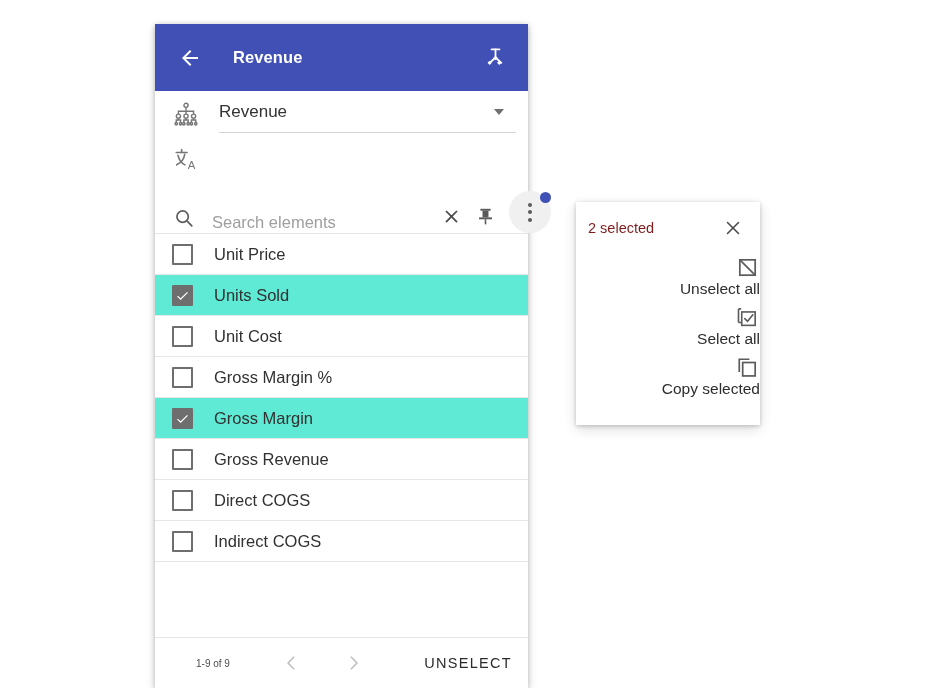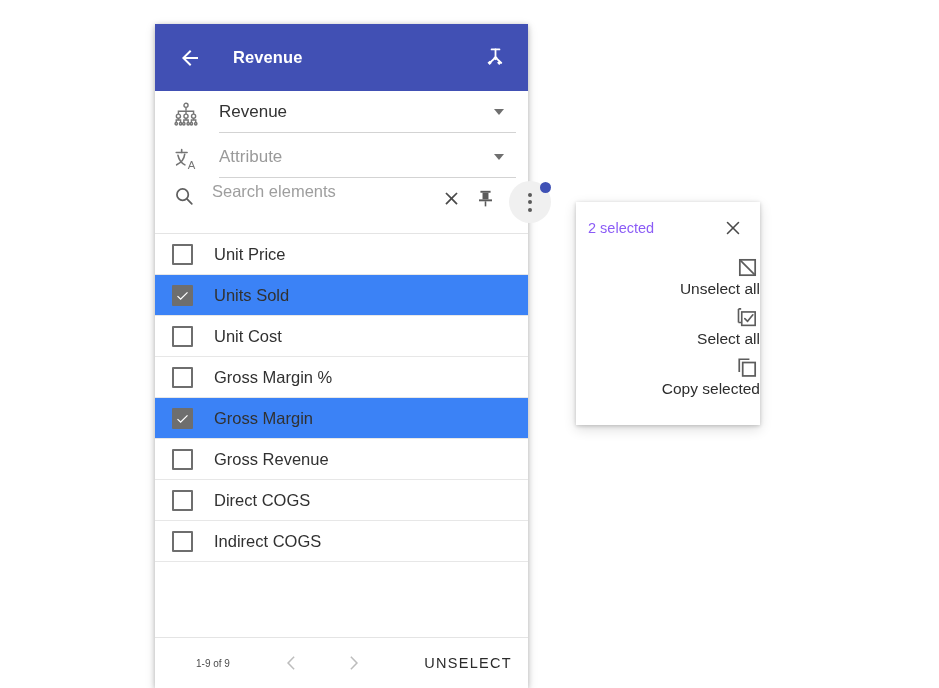--- a/index.html
+++ b/index.html
@@ -112,21 +112,21 @@
     border-right: 5.5px solid transparent;
     border-top: 6px solid #6f6f6f;
     margin-right: 8px;
     margin-bottom: 3px;
     flex: 0 0 auto;
   }
 
   
   #search-row {
     display: flex;
-    align-items: flex-start;
+    align-items: flex-end;
     height: 52px;
     padding: 0 12px 0 14px;
     flex: 0 0 auto;
     border-bottom: 1px solid #e4e4e4;
   }
   #search-row .search-icon {
     width: 30px; height: 30px;
     display:flex; align-items:center; justify-content:center;
     color:#5f5f5f;
     flex: 0 0 auto;
@@ -179,21 +179,21 @@
   }
   .list-item {
     height: 40px;
     display: flex;
     align-items: center;
     border-bottom: 1px solid #e7e7e7;
     padding-left: 17px;
     cursor: pointer;
     background: #ffffff;
   }
-  .list-item.selected { background: #3b82f6; }
+  .list-item.selected { background: #5eead4; }
   .checkbox {
     width: 21px; height: 21px;
     border: 2px solid #6e6e6e;
     box-sizing: border-box;
     border-radius: 1px;
     flex: 0 0 auto;
     display:flex; align-items:center; justify-content:center;
   }
   .list-item.selected .checkbox {
     background: #6e6e6e;
@@ -255,21 +255,21 @@
     padding: 0;
   }
   #popup-header {
     display:flex;
     align-items:center;
     height: 52px;
     padding: 0 12px 0 12px;
   }
   #popup-count {
     font-size: 14.5px;
-    color: #8b5cf6;
+    color: #7f1d1d;
     flex: 1 1 auto;
   }
   #popup-close {
     width: 30px; height: 30px;
     display:flex; align-items:center; justify-content:center;
     cursor:pointer;
     color:#4a4a4a;
   }
   .popup-item {
     display: flex;
@@ -361,24 +361,20 @@
         <svg width="26" height="26" viewBox="0 0 24 24" aria-hidden="true">
           <g stroke="#757575" stroke-width="1.5" fill="none" stroke-linecap="round">
             <path d="M3 6 H13"></path>
             <path d="M8 3.4 V6"></path>
             <path d="M10.8 7.6 C10.2 12.4 7.2 15.6 3.4 17.4"></path>
             <path d="M4.6 8.6 C5.6 13 8 15.8 11 17.4"></path>
           </g>
           <text x="13.6" y="21.4" font-family="Liberation Sans, sans-serif" font-size="10.5" fill="#757575">A</text>
         </svg>
       </div>
-      <div class="selector-field">
-        <span class="selector-value placeholder">Attribute</span>
-        <span class="caret"></span>
-      </div>
     </div>
   </div>
 
   <div id="search-row">
     <div class="search-icon">
       <svg width="22" height="22" viewBox="0 0 24 24" aria-hidden="true">
         <g fill="none" stroke="#5f5f5f" stroke-width="1.9">
           <circle cx="10.5" cy="10.5" r="6.2"></circle>
           <path d="M15.2 15.2 L20.5 20.5" stroke-linecap="round"></path>
         </g>

